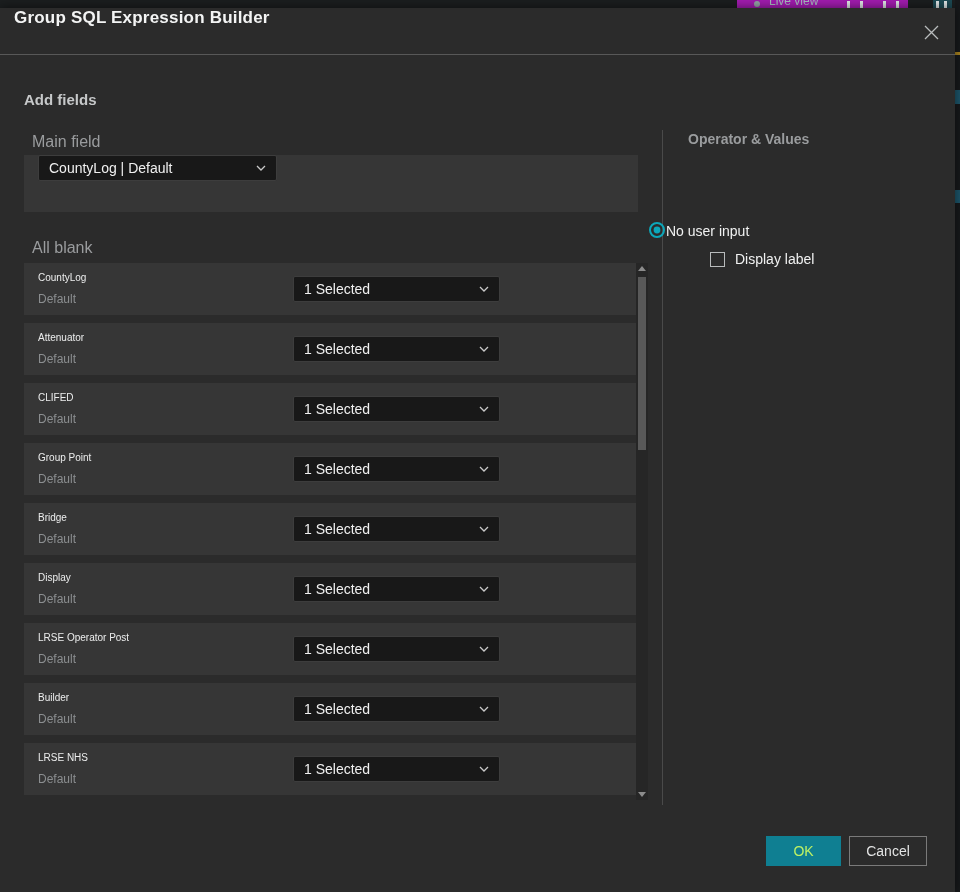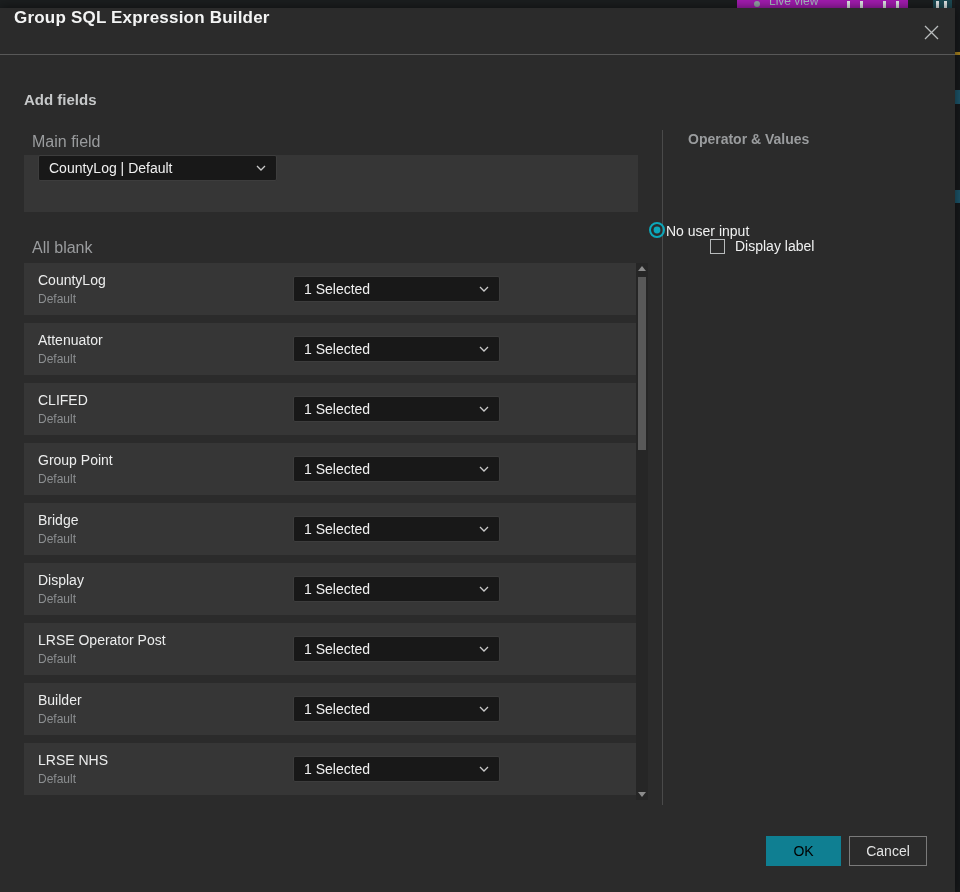--- a/index.html
+++ b/index.html
@@ -57,43 +57,43 @@
   .select .chev{flex:none;margin-left:8px;display:flex;align-items:center}
   .select .lead-icon{flex:none;margin-right:9px;display:flex;align-items:center}
   
   .main-panel{position:absolute;left:24px;top:147px;width:614px;height:57px;background:var(--panel-bg);
     display:flex;align-items:flex-start;padding:0 14px;gap:16px}
   .main-field-select{width:239px}
   .main-type-select{width:207px}
   
   .fields-list{position:absolute;left:24px;top:255px;width:614px}
   .field-row{position:relative;height:52px;background:var(--panel-bg);margin-bottom:8px}
-  .field-row .name{position:absolute;left:14px;top:9px;font-size:14px;color:#eceded}
+  .field-row .name{position:absolute;left:14px;top:9px;font-size:10px;color:#eceded}
   .field-row .sub{position:absolute;left:14px;top:29px;font-size:12px;color:var(--muted)}
   .field-row .row-select{position:absolute;left:269px;top:13px;width:207px}
   
   .scrollbar{position:absolute;left:636px;top:255px;width:12px;height:537px;background:#262626}
   .scroll-up{position:absolute;left:2px;top:3px;width:0;height:0;
     border-left:4px solid transparent;border-right:4px solid transparent;border-bottom:5px solid #8c8c8c}
   .scroll-down{position:absolute;left:2px;bottom:3px;width:0;height:0;
     border-left:4px solid transparent;border-right:4px solid transparent;border-top:5px solid #8c8c8c}
   .scroll-thumb{position:absolute;left:2px;top:14px;width:8px;height:173px;background:#595959}
   
   .v-divider{position:absolute;left:662px;top:122px;width:1px;height:675px;background:#4a4a4a}
   
   .ops-heading{position:absolute;left:688px;top:123px;font-size:14px;font-weight:bold;color:var(--heading)}
   .operator-select{position:absolute;left:688px;top:150px;width:238px;height:28px}
   .radio-row{position:absolute;left:648px;top:213px;display:flex;align-items:flex-end;cursor:pointer}
   .radio-row .radio-label{font-size:14px;color:#f0f1f1}
-  .checkbox-row{position:absolute;left:710px;top:230px;display:flex;align-items:center;gap:10px;cursor:pointer}
+  .checkbox-row{position:absolute;left:710px;top:243px;display:flex;align-items:center;gap:10px;cursor:pointer}
   .checkbox-box{width:15px;height:15px;border:1.5px solid #b8bbbc;background:transparent}
   .checkbox-row .checkbox-label{font-size:14px;color:#f0f1f1}
   
   .ok-btn{position:absolute;left:766px;top:828px;width:75px;height:30px;background:var(--ok);
-    border:1px solid var(--ok);color:#000000;font-size:14px;font-family:inherit;cursor:pointer}
+    border:1px solid var(--ok);color:#bef264;font-size:14px;font-family:inherit;cursor:pointer}
   .cancel-btn{position:absolute;left:849px;top:828px;width:78px;height:30px;background:transparent;
     border:1px solid #7a7a7a;color:#e2e3e3;font-size:14px;font-family:inherit;cursor:pointer}
 </style>
 </head>
 <body>
 
 <div class="top-strip">
   <div class="live-pill">
     <span class="dot"></span>
     <span class="live-label">Live view</span>

